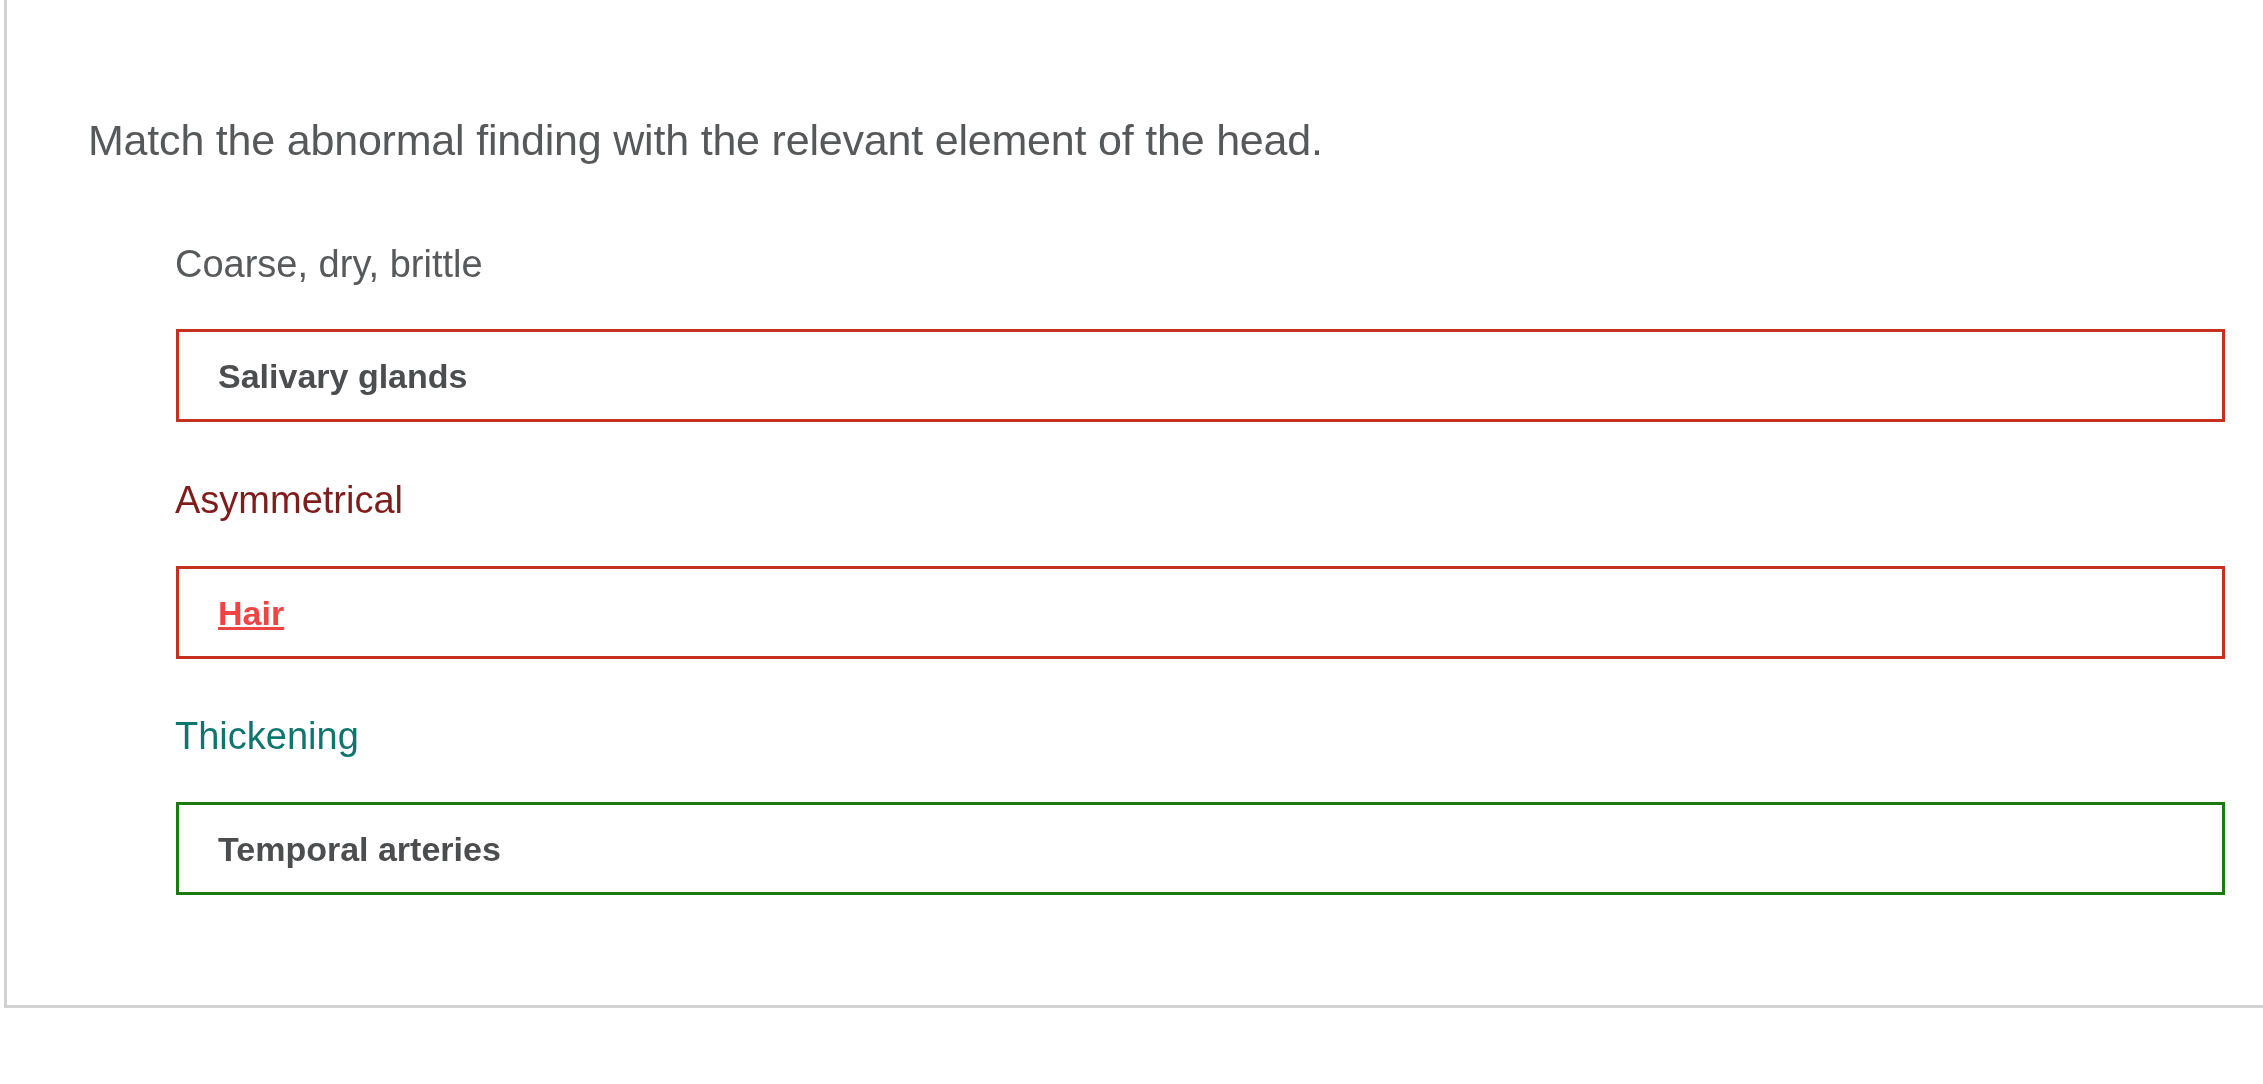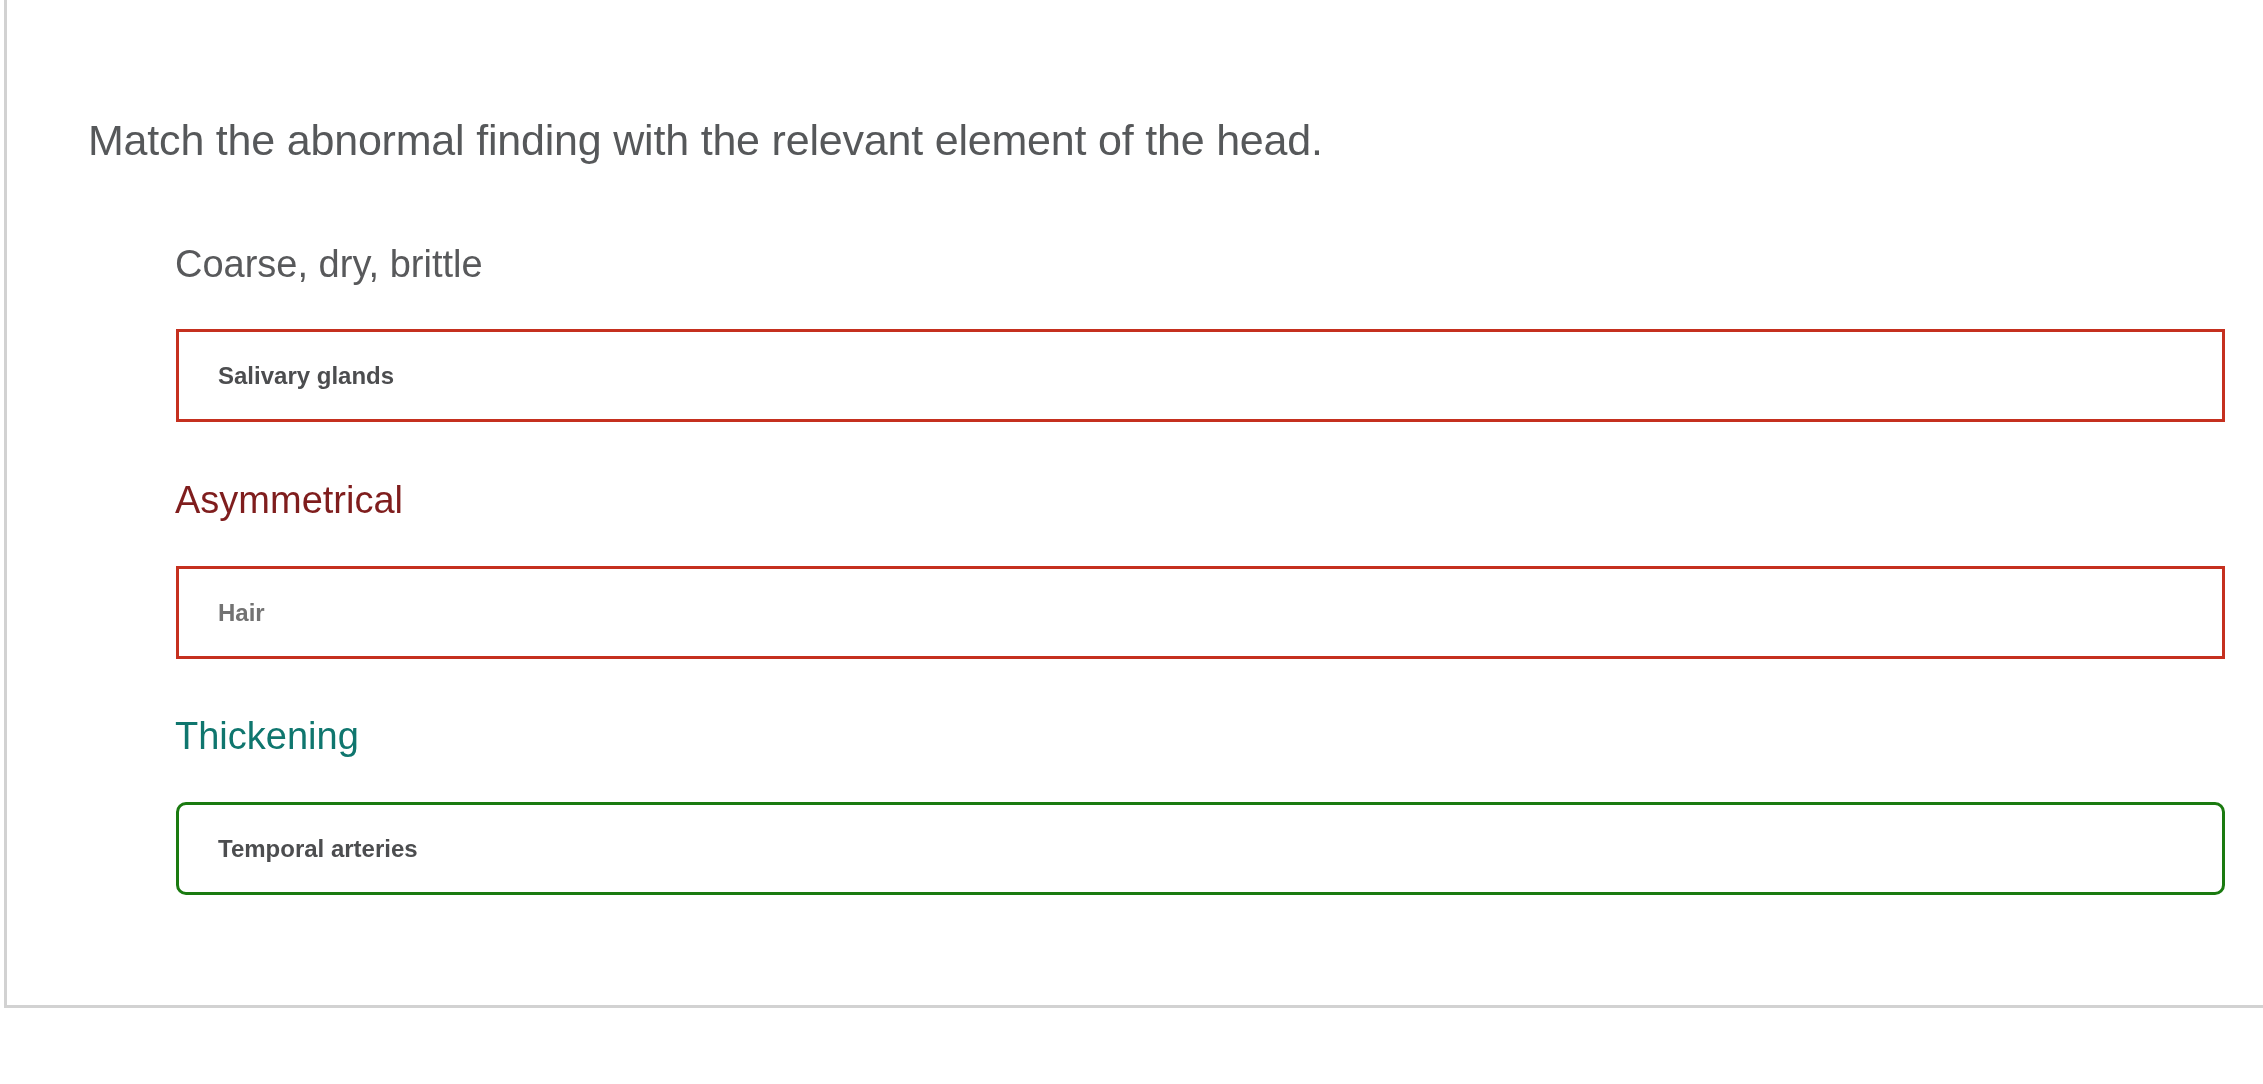--- a/index.html
+++ b/index.html
@@ -67,25 +67,25 @@
     position: absolute;
     left: 169px;
     width: 2049px;
     height: 93px;
     box-sizing: border-box;
     background: #ffffff;
     border: 3px solid #c5301f;
     display: flex;
     align-items: center;
   }
-  .answer-box.is-correct  { border-color: #1a7a10; border-radius: 10px; }
+  .answer-box.is-correct  { border-color: #1a7a10; }
   .answer-box.is-incorrect{ border-color: #c5301f; }
   .answer-text {
     margin-left: 39px;
-    font-size: 24px;
+    font-size: 34px;
     font-weight: 700;
     color: #4c4d4f;
     line-height: 1.0;
     white-space: nowrap;
   }
 
   
   #row-0 .prompt-label { top: 248px; }
   #row-0 .answer-box   { top: 332px; }
   #row-1 .prompt-label { top: 484px; }
@@ -105,21 +105,21 @@
     <div class="match-row" id="row-0">
       <div class="prompt-label" style="color: rgb(88, 89, 91);">Coarse, dry, brittle</div>
       <div class="answer-box is-incorrect" style="border-color: rgb(197, 48, 31);">
         <span class="answer-text" style="color: rgb(76, 77, 79);">Salivary glands</span>
       </div>
     </div>
 
     <div class="match-row" id="row-1">
       <div class="prompt-label" style="color: #7f1d1d;">Asymmetrical</div>
       <div class="answer-box is-incorrect" style="border-color: rgb(197, 48, 31);">
-        <span class="answer-text" style="color: #737373;">Hair</span>
+        <span class="answer-text" style="color: #ef4444; text-decoration: underline;">Hair</span>
       </div>
     </div>
 
     <div class="match-row" id="row-2">
       <div class="prompt-label" style="color: #0f766e;">Thickening</div>
       <div class="answer-box is-correct" style="border-color: rgb(26, 122, 16);">
         <span class="answer-text" style="color: rgb(76, 77, 79);">Temporal arteries</span>
       </div>
     </div>
 

